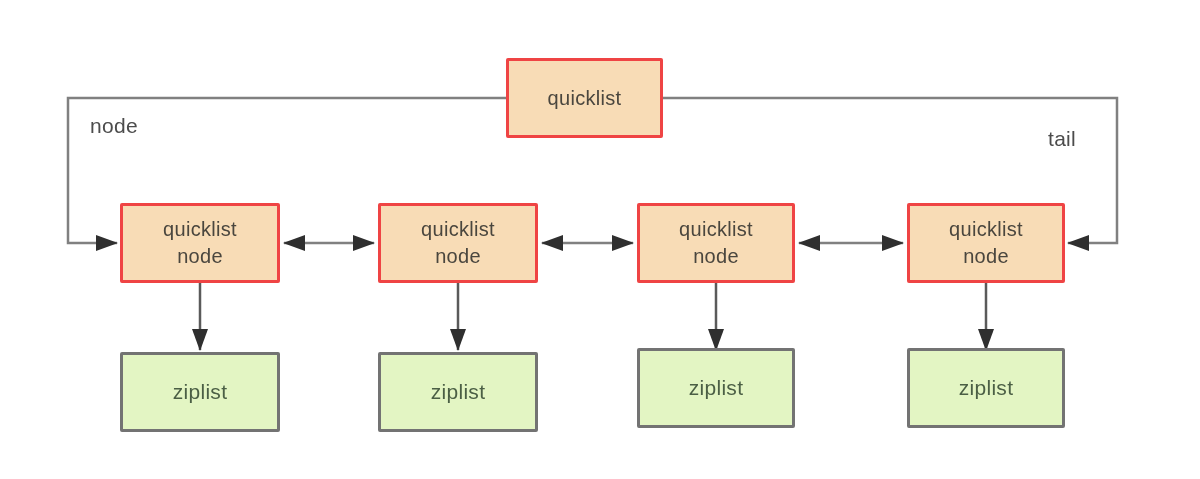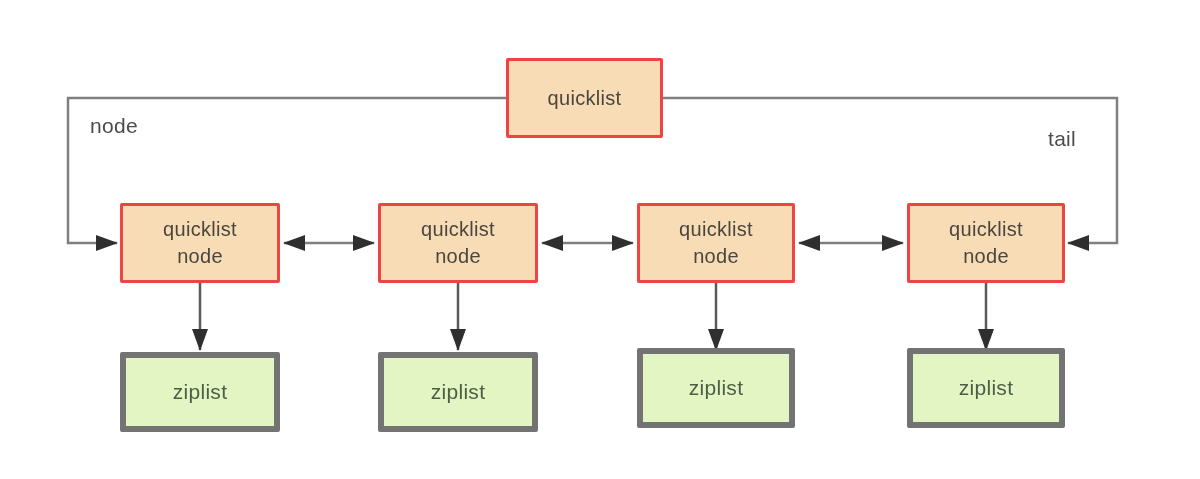--- a/index.html
+++ b/index.html
@@ -41,21 +41,21 @@
     box-sizing: border-box;
     border-radius: 2px;
   }
   .box.peach {
     background: #f8dcb6;
     border: 3px solid #ef4444;
     color: #4a463e;
   }
   .box.green {
     background: #e3f5c3;
-    border: 6px solid #737373;
+    border: 3px solid #737373;
     color: #4b5f45;
   }
   .box .box-label {
     font-size: 20px;
     line-height: 1.35;
     letter-spacing: 0.3px;
     white-space: pre-line;
   }
   .box.green .box-label {
     font-size: 21px;

